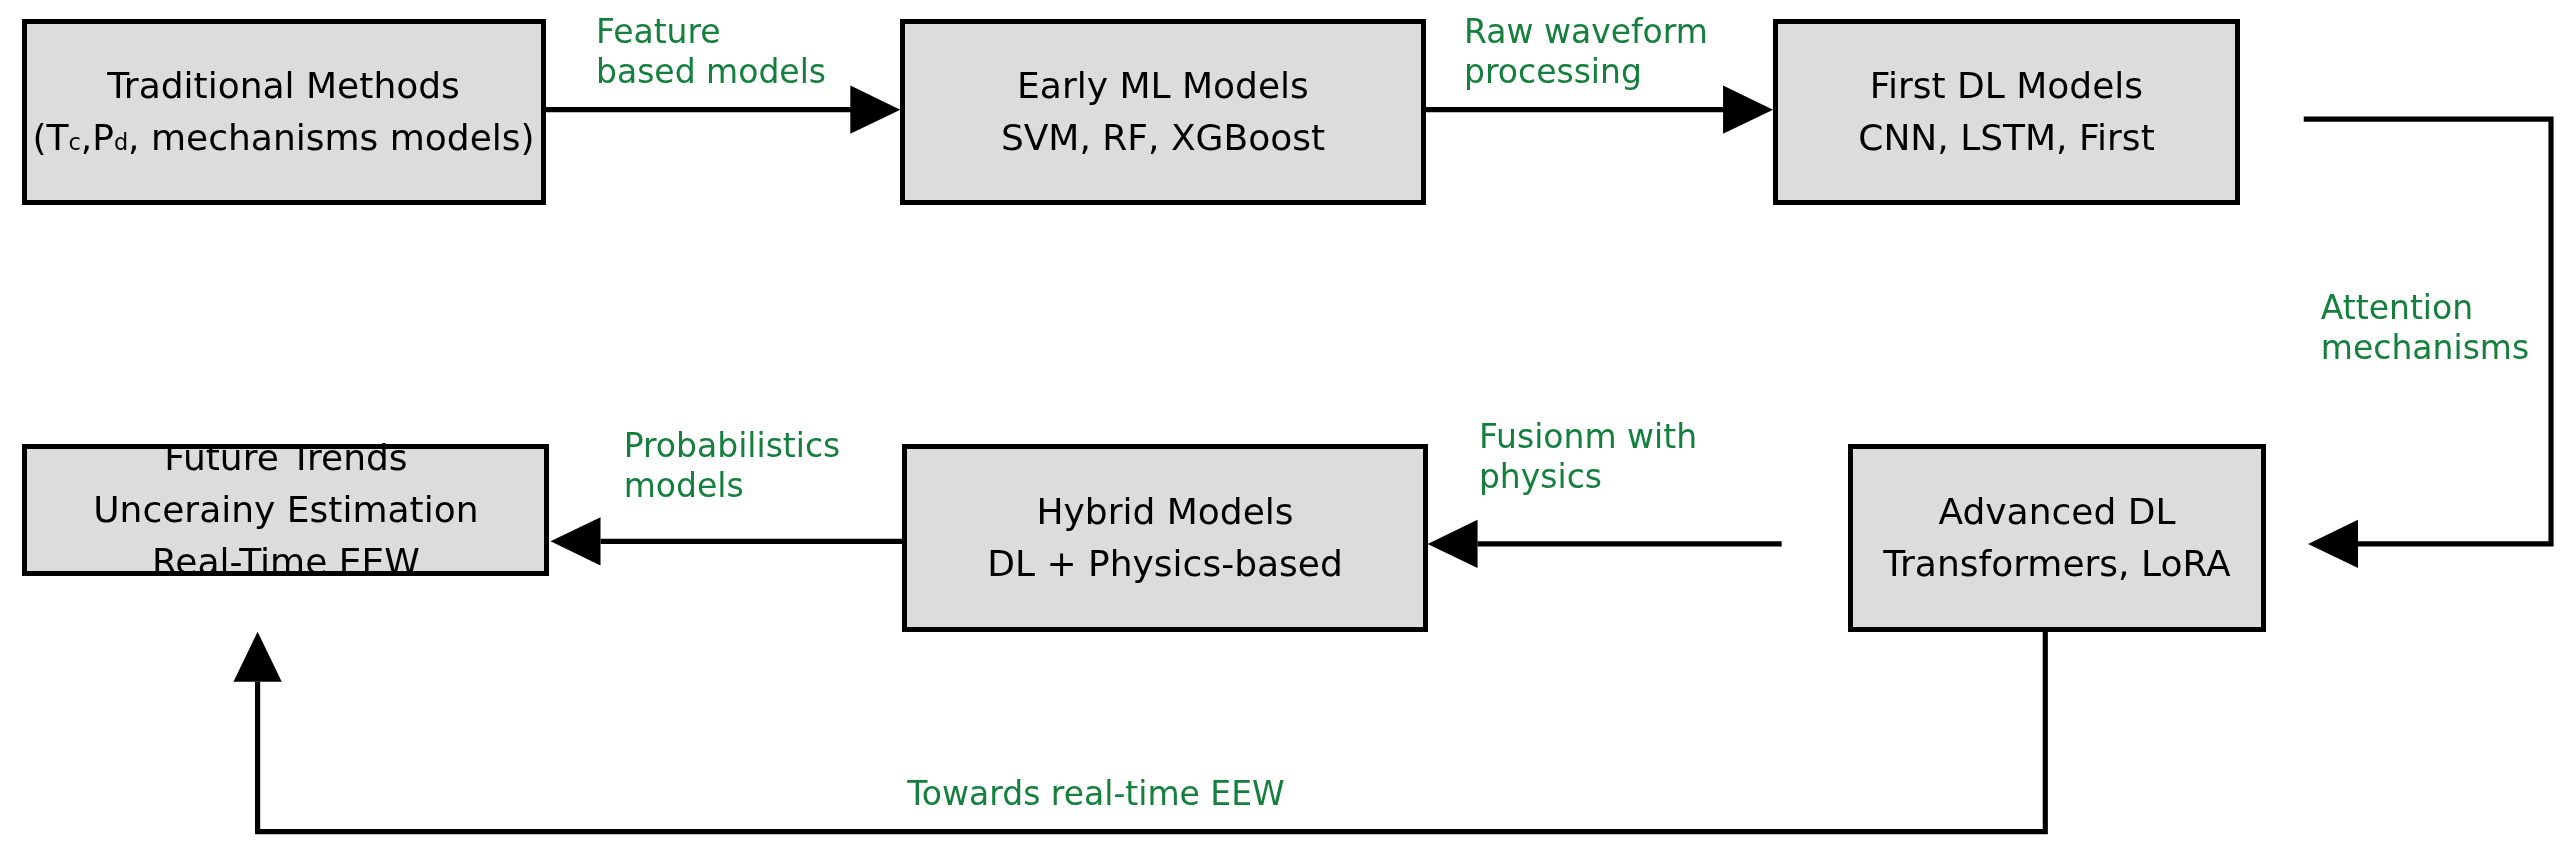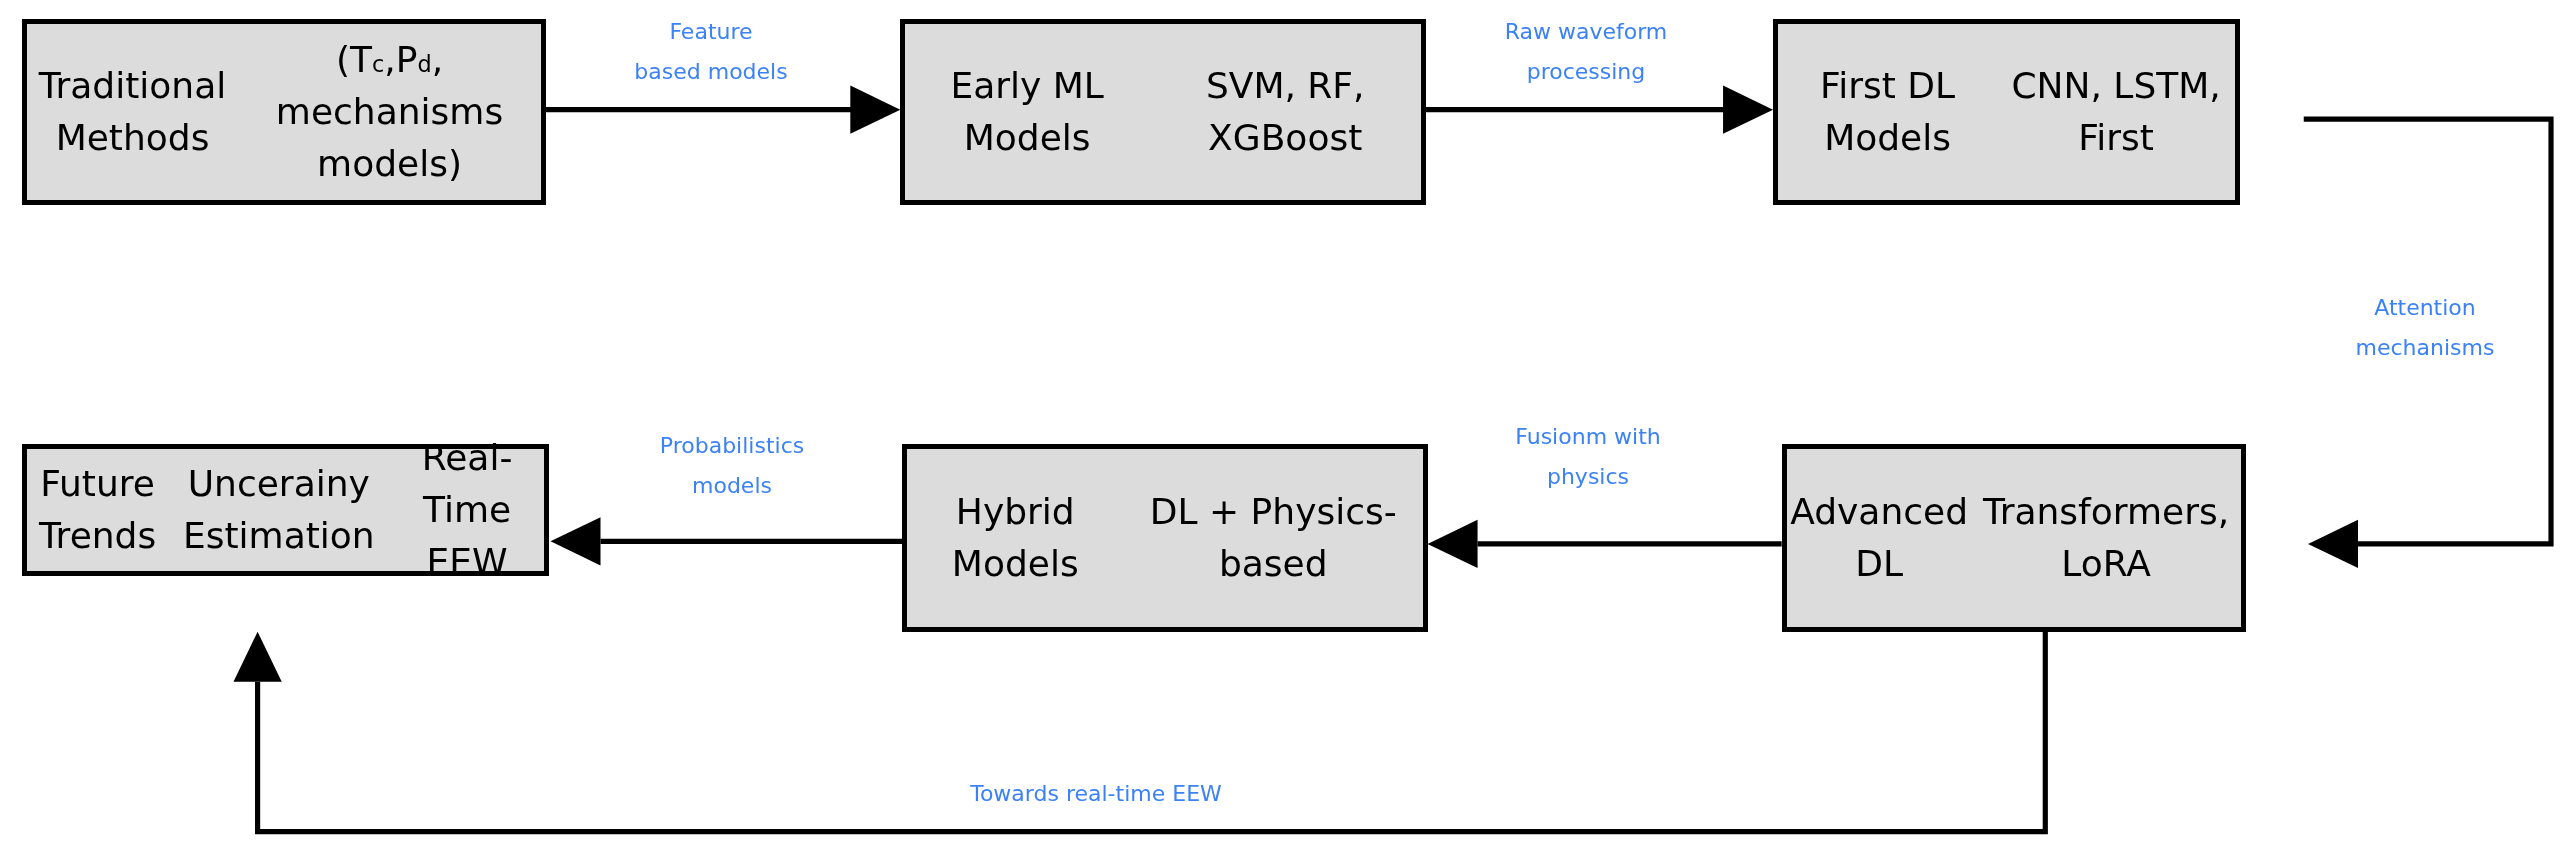--- a/index.html
+++ b/index.html
@@ -31,46 +31,45 @@
   #connector-layer polygon {
     fill: #000000;
     stroke: none;
   }
   .box {
     position: absolute;
     background: #dcdcdc;
     border: 5.2px solid #000000;
     box-sizing: border-box;
     display: flex;
-    flex-direction: row;
+    flex-direction: column;
     align-items: center;
     justify-content: center;
     text-align: center;
     font-size: 36px;
     line-height: 52px;
     color: #000000;
   }
   .b1 { left: 21.5px;   top: 19px;  width: 524px; height: 186px; }
   .b2 { left: 900px; top: 19px;  width: 526px; height: 186px; }
   .b3 { left: 1773px; top: 19px;  width: 467px; height: 186px; }
-  .b4 { left: 1782px; top: 444px; width: 464px; height: 188px; }
+  .b4 { left: 1848px; top: 444px; width: 418px; height: 188px; }
   .b5 { left: 902px; top: 444px; width: 526px; height: 188px; }
   .b6 { left: 22.4px;   top: 444px; width: 527px; height: 132px; }
   .box sub {
     font-size: 22.4px;
     vertical-align: baseline;
     line-height: 0;
   }
   .alabel {
     position: absolute;
     transform: translateX(-50%);
-    text-align: center;
-    font-size: 22px;
+    font-size: 33px;
     line-height: 40px;
-    color: #3b82f6;
+    color: #15803d;
     white-space: nowrap;
   }
   .lbl-feature   { left: 711px;  top: 12px;  }
   .lbl-raw       { left: 1586px; top: 12px;  }
   .lbl-attention { left: 2425px; top: 288px; }
   .lbl-fusion    { left: 1588px; top: 417px; }
   .lbl-prob      { left: 732px;  top: 426px; }
   .lbl-towards   { left: 1096px; top: 774px; }
 </style>
 </head>

